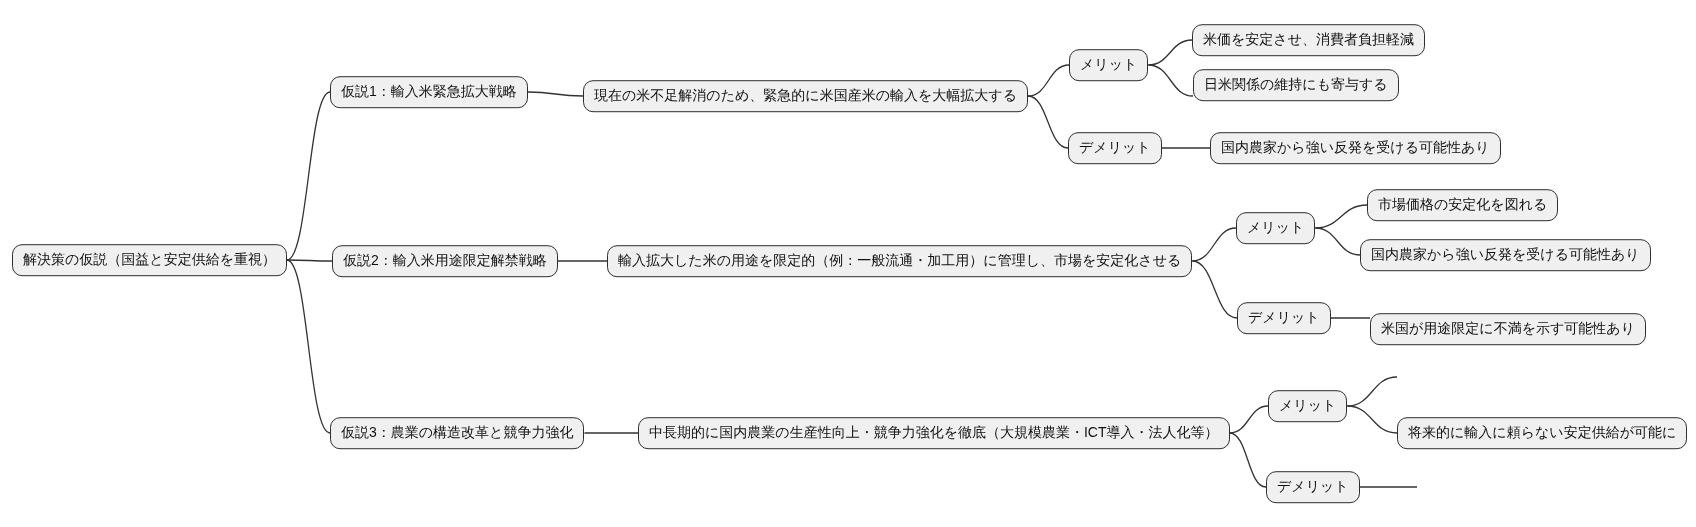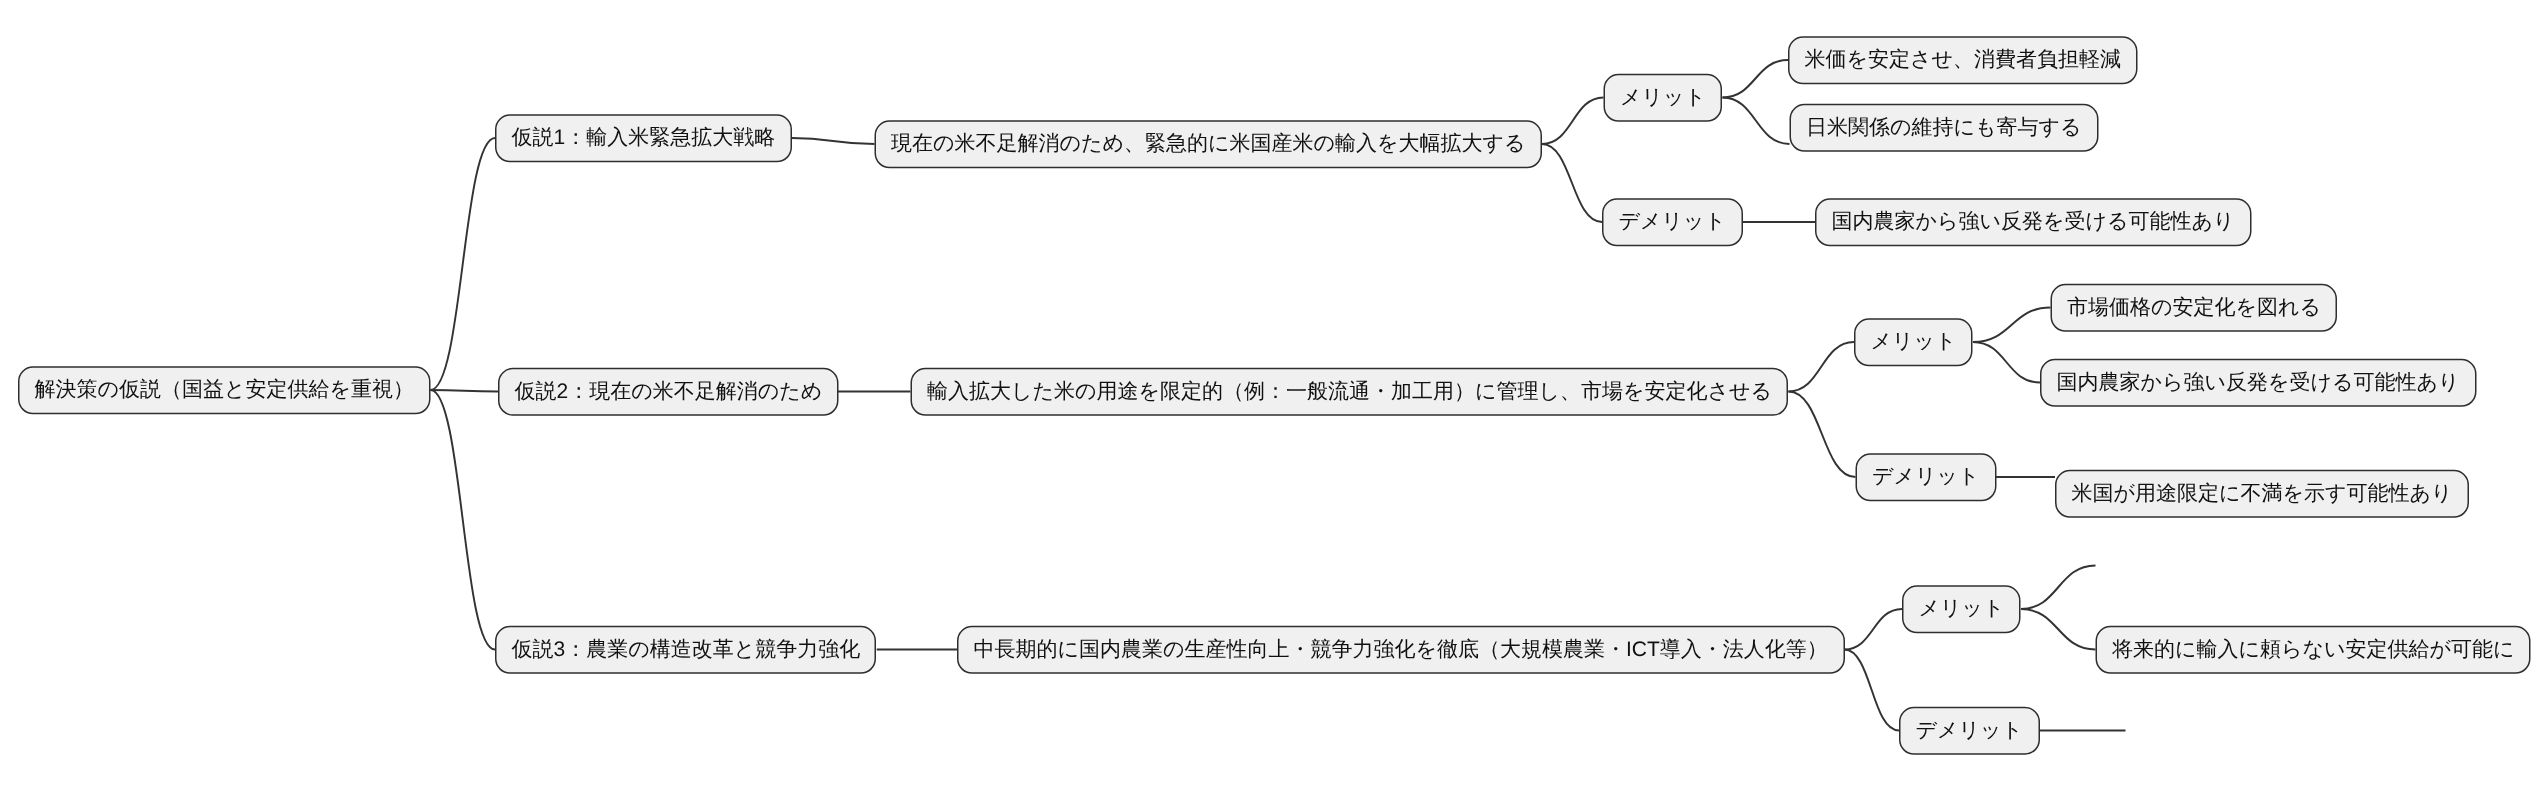--- a/index.html
+++ b/index.html
@@ -67,21 +67,21 @@
   <div class="node" id="n-root" style="left:12px; top:260px;text-align:center;">解決策の仮説（国益と安定供給を重視）</div>
 
   <div class="node" id="n-h1" style="left:330px; top:92px;">仮説1：輸入米緊急拡大戦略</div>
   <div class="node" id="n-d1" style="left:583px; top:96px;">現在の米不足解消のため、緊急的に米国産米の輸入を大幅拡大する</div>
   <div class="node" id="n-mer1" style="left:1069px; top:65px;">メリット</div>
   <div class="node" id="n-m1a" style="left:1192px; top:40px;">米価を安定させ、消費者負担軽減</div>
   <div class="node" id="n-m1b" style="left:1193px; top:85px;">日米関係の維持にも寄与する</div>
   <div class="node" id="n-dem1" style="left:1068px; top:148px;">デメリット</div>
   <div class="node" id="n-dm1a" style="left:1210px; top:148px;">国内農家から強い反発を受ける可能性あり</div>
 
-  <div class="node" id="n-h2" style="left:332px; top:261px;">仮説2：現在の米不足解消のため</div>
+  <div class="node" id="n-h2" style="left:332px; top:261px;">仮説2：輸入米用途限定解禁戦略</div>
   <div class="node" id="n-d2" style="left:607px; top:261px;">輸入拡大した米の用途を限定的（例：一般流通・加工用）に管理し、市場を安定化させる</div>
   <div class="node" id="n-mer2" style="left:1236px; top:228px;">メリット</div>
   <div class="node" id="n-m2a" style="left:1367px; top:205px;">市場価格の安定化を図れる</div>
   <div class="node" id="n-m2b" style="left:1360px; top:255px;">国内農家から強い反発を受ける可能性あり</div>
   <div class="node" id="n-dem2" style="left:1237px; top:318px;">デメリット</div>
   <div class="node" id="n-dm2a" style="left:1370px; top:318px;margin-top:11px;">米国が用途限定に不満を示す可能性あり</div>
 
   <div class="node" id="n-h3" style="left:330px; top:433px;">仮説3：農業の構造改革と競争力強化</div>
   <div class="node" id="n-d3" style="left:638px; top:433px;">中長期的に国内農業の生産性向上・競争力強化を徹底（大規模農業・ICT導入・法人化等）</div>
   <div class="node" id="n-mer3" style="left:1268px; top:406px;">メリット</div>

